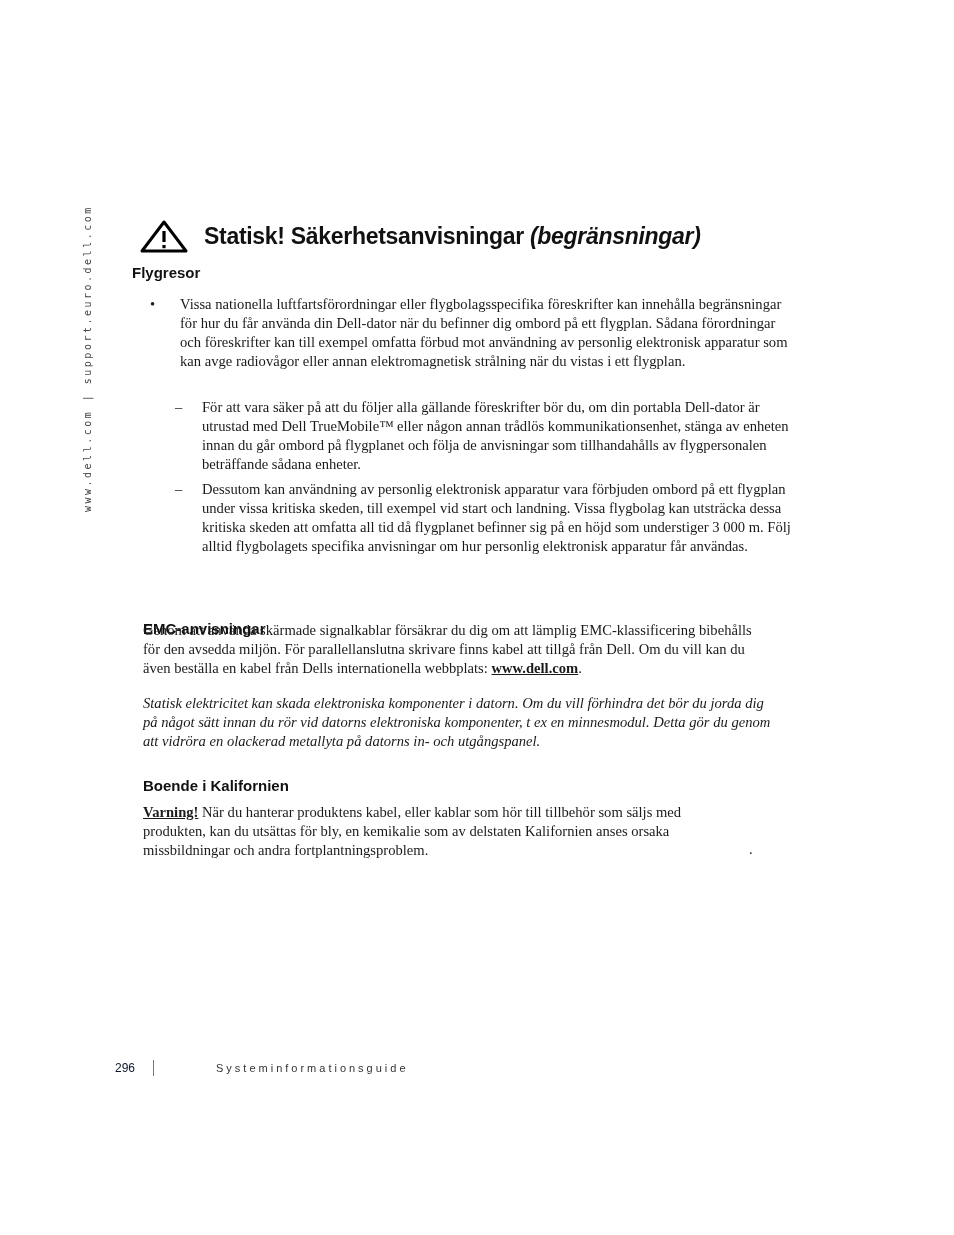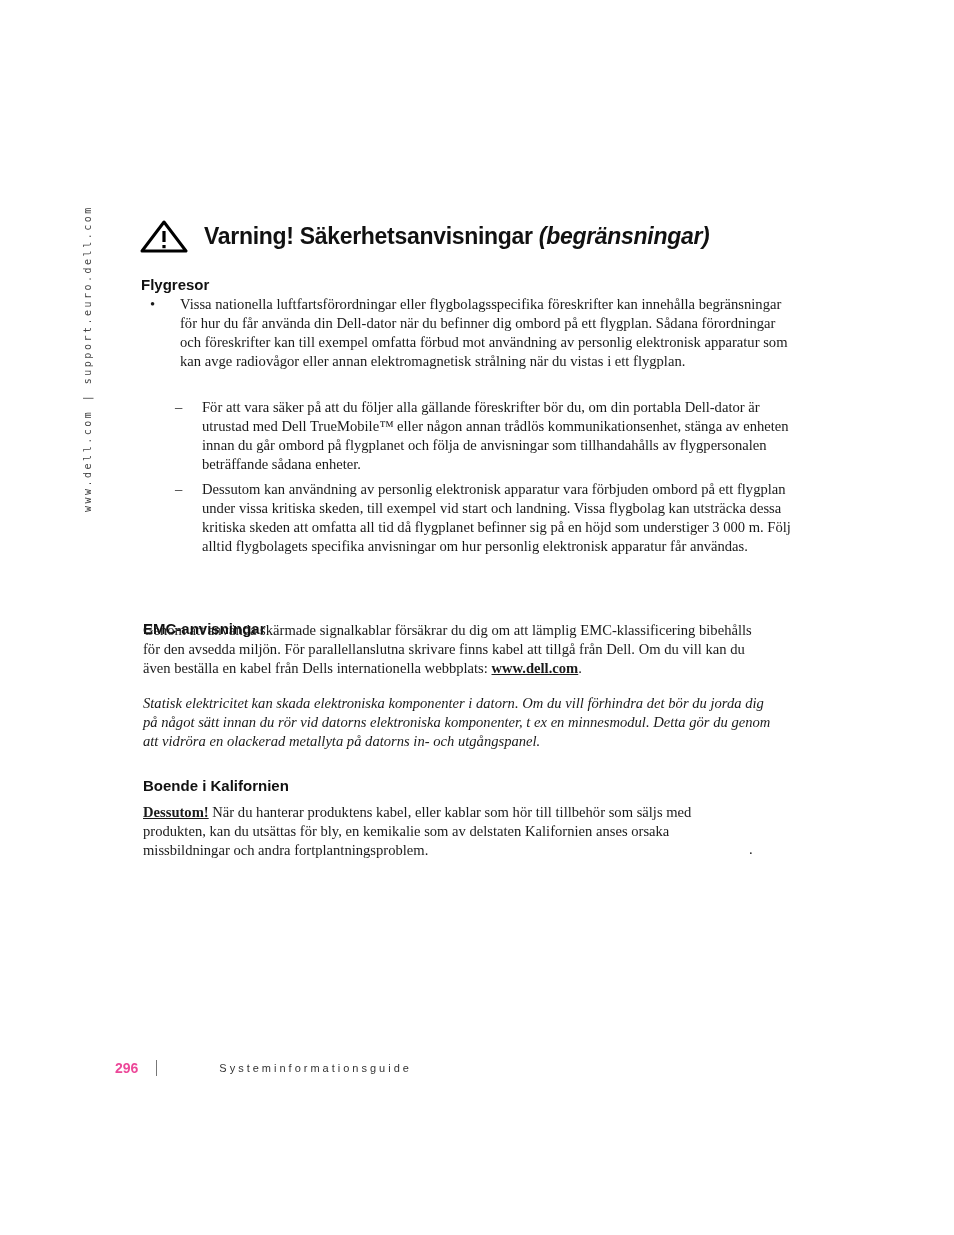--- a/index.html
+++ b/index.html
@@ -61,21 +61,21 @@
   .list-item{display:flex;}
   .list-item .marker{flex:0 0 auto;}
   .bold{font-weight:bold;text-decoration:underline;}
   
   .footer{
     position:absolute;
     left:115px;top:1060px;
     display:flex;align-items:center;
     font-family:"Liberation Sans", sans-serif;
   }
-  .footer .page-num{font-weight:bold;font-size:14px;color:#ec4899;}
+  .footer .page-num{font-weight:normal;font-size:12px;color:#0f172a;}
   .footer .sep{
     display:inline-block;
     width:1px;height:16px;
     background:#777;
     margin:0 22px 0 18px;
   }
   .footer .doc-title{
     font-size:11px;
     letter-spacing:3px;
     color:#333;
@@ -95,25 +95,25 @@
 
   <div class="title-row">
     <span class="warn-icon">
       <svg width="48" height="33" viewBox="0 0 48 33">
         <polygon points="24,2 46,31 2,31" fill="none" stroke="#000" stroke-width="3" stroke-linejoin="round"></polygon>
         <rect x="22.4" y="11" width="3.2" height="11" fill="#000"></rect>
         <rect x="22.4" y="25" width="3.2" height="3.2" fill="#000"></rect>
       </svg>
     </span>
     <span class="title-text">
-      <span>Varning! Säkerhetsanvisningar </span><span class="cont">(begränsningar)</span>
+      <span>Statisk! Säkerhetsanvisningar </span><span class="cont">(begränsningar)</span>
     </span>
   </div>
 
-  <div class="section-heading" style="top:264px; left:141px;margin-top:12px;">Flygresor</div>
+  <div class="section-heading" style="top:264px; left:132px;">Flygresor</div>
 
   <div class="body-block list-item" style="left:150px; top:295px; width:648px;">
     <span class="marker" style="width:30px;">•</span>
     <div>Vissa nationella luftfartsförordningar eller flygbolagsspecifika föreskrifter kan innehålla begränsningar för hur du får använda din Dell-dator när du befinner dig ombord på ett flygplan. Sådana förordningar och föreskrifter kan till exempel omfatta förbud mot användning av personlig elektronisk apparatur som kan avge radiovågor eller annan elektromagnetisk strålning när du vistas i ett flygplan.</div>
   </div>
 
   <div class="body-block list-item" style="left:175px; top:398px; width:620px;">
     <span class="marker" style="width:27px;">–</span>
     <div>För att vara säker på att du följer alla gällande föreskrifter bör du, om din portabla Dell-dator är utrustad med Dell TrueMobile™ eller någon annan trådlös kommunikationsenhet, stänga av enheten innan du går ombord på flygplanet och följa de anvisningar som tillhandahålls av flygpersonalen beträffande sådana enheter.</div>
   </div>
@@ -127,21 +127,21 @@
 
   <div class="body-block" style="left:143px; top:621px; width:618px;">
     <span>Genom att använda skärmade signalkablar försäkrar du dig om att lämplig EMC-klassificering bibehålls för den avsedda miljön. För parallellanslutna skrivare finns kabel att tillgå från Dell. Om du vill kan du även beställa en kabel från Dells internationella webbplats: </span><span class="bold">www.dell.com</span><span>.</span>
   </div>
 
   <div class="body-block" style="left:143px; top:694px; width:628px;font-style:italic;">Statisk elektricitet kan skada elektroniska komponenter i datorn. Om du vill förhindra det bör du jorda dig på något sätt innan du rör vid datorns elektroniska komponenter, t ex en minnesmodul. Detta gör du genom att vidröra en olackerad metallyta på datorns in- och utgångspanel.</div>
 
   <div class="section-heading" style="top:777px; left:143px;">Boende i Kalifornien</div>
 
   <div class="body-block" style="left:143px; top:803px; width:600px;">
-    <span class="bold">Dessutom!</span><span> När du hanterar produktens kabel, eller kablar som hör till tillbehör som säljs med produkten, kan du utsättas för bly, en kemikalie som av delstaten Kalifornien anses orsaka missbildningar och andra fortplantningsproblem.</span>
+    <span class="bold">Varning!</span><span> När du hanterar produktens kabel, eller kablar som hör till tillbehör som säljs med produkten, kan du utsättas för bly, en kemikalie som av delstaten Kalifornien anses orsaka missbildningar och andra fortplantningsproblem.</span>
   </div>
 
   <div class="stray" style="left:749px; top:841px;">.</div>
 
   <div class="footer">
     <span class="page-num">296</span>
     <span class="sep"></span>
     <span class="doc-title">Systeminformationsguide</span>
   </div>
 

